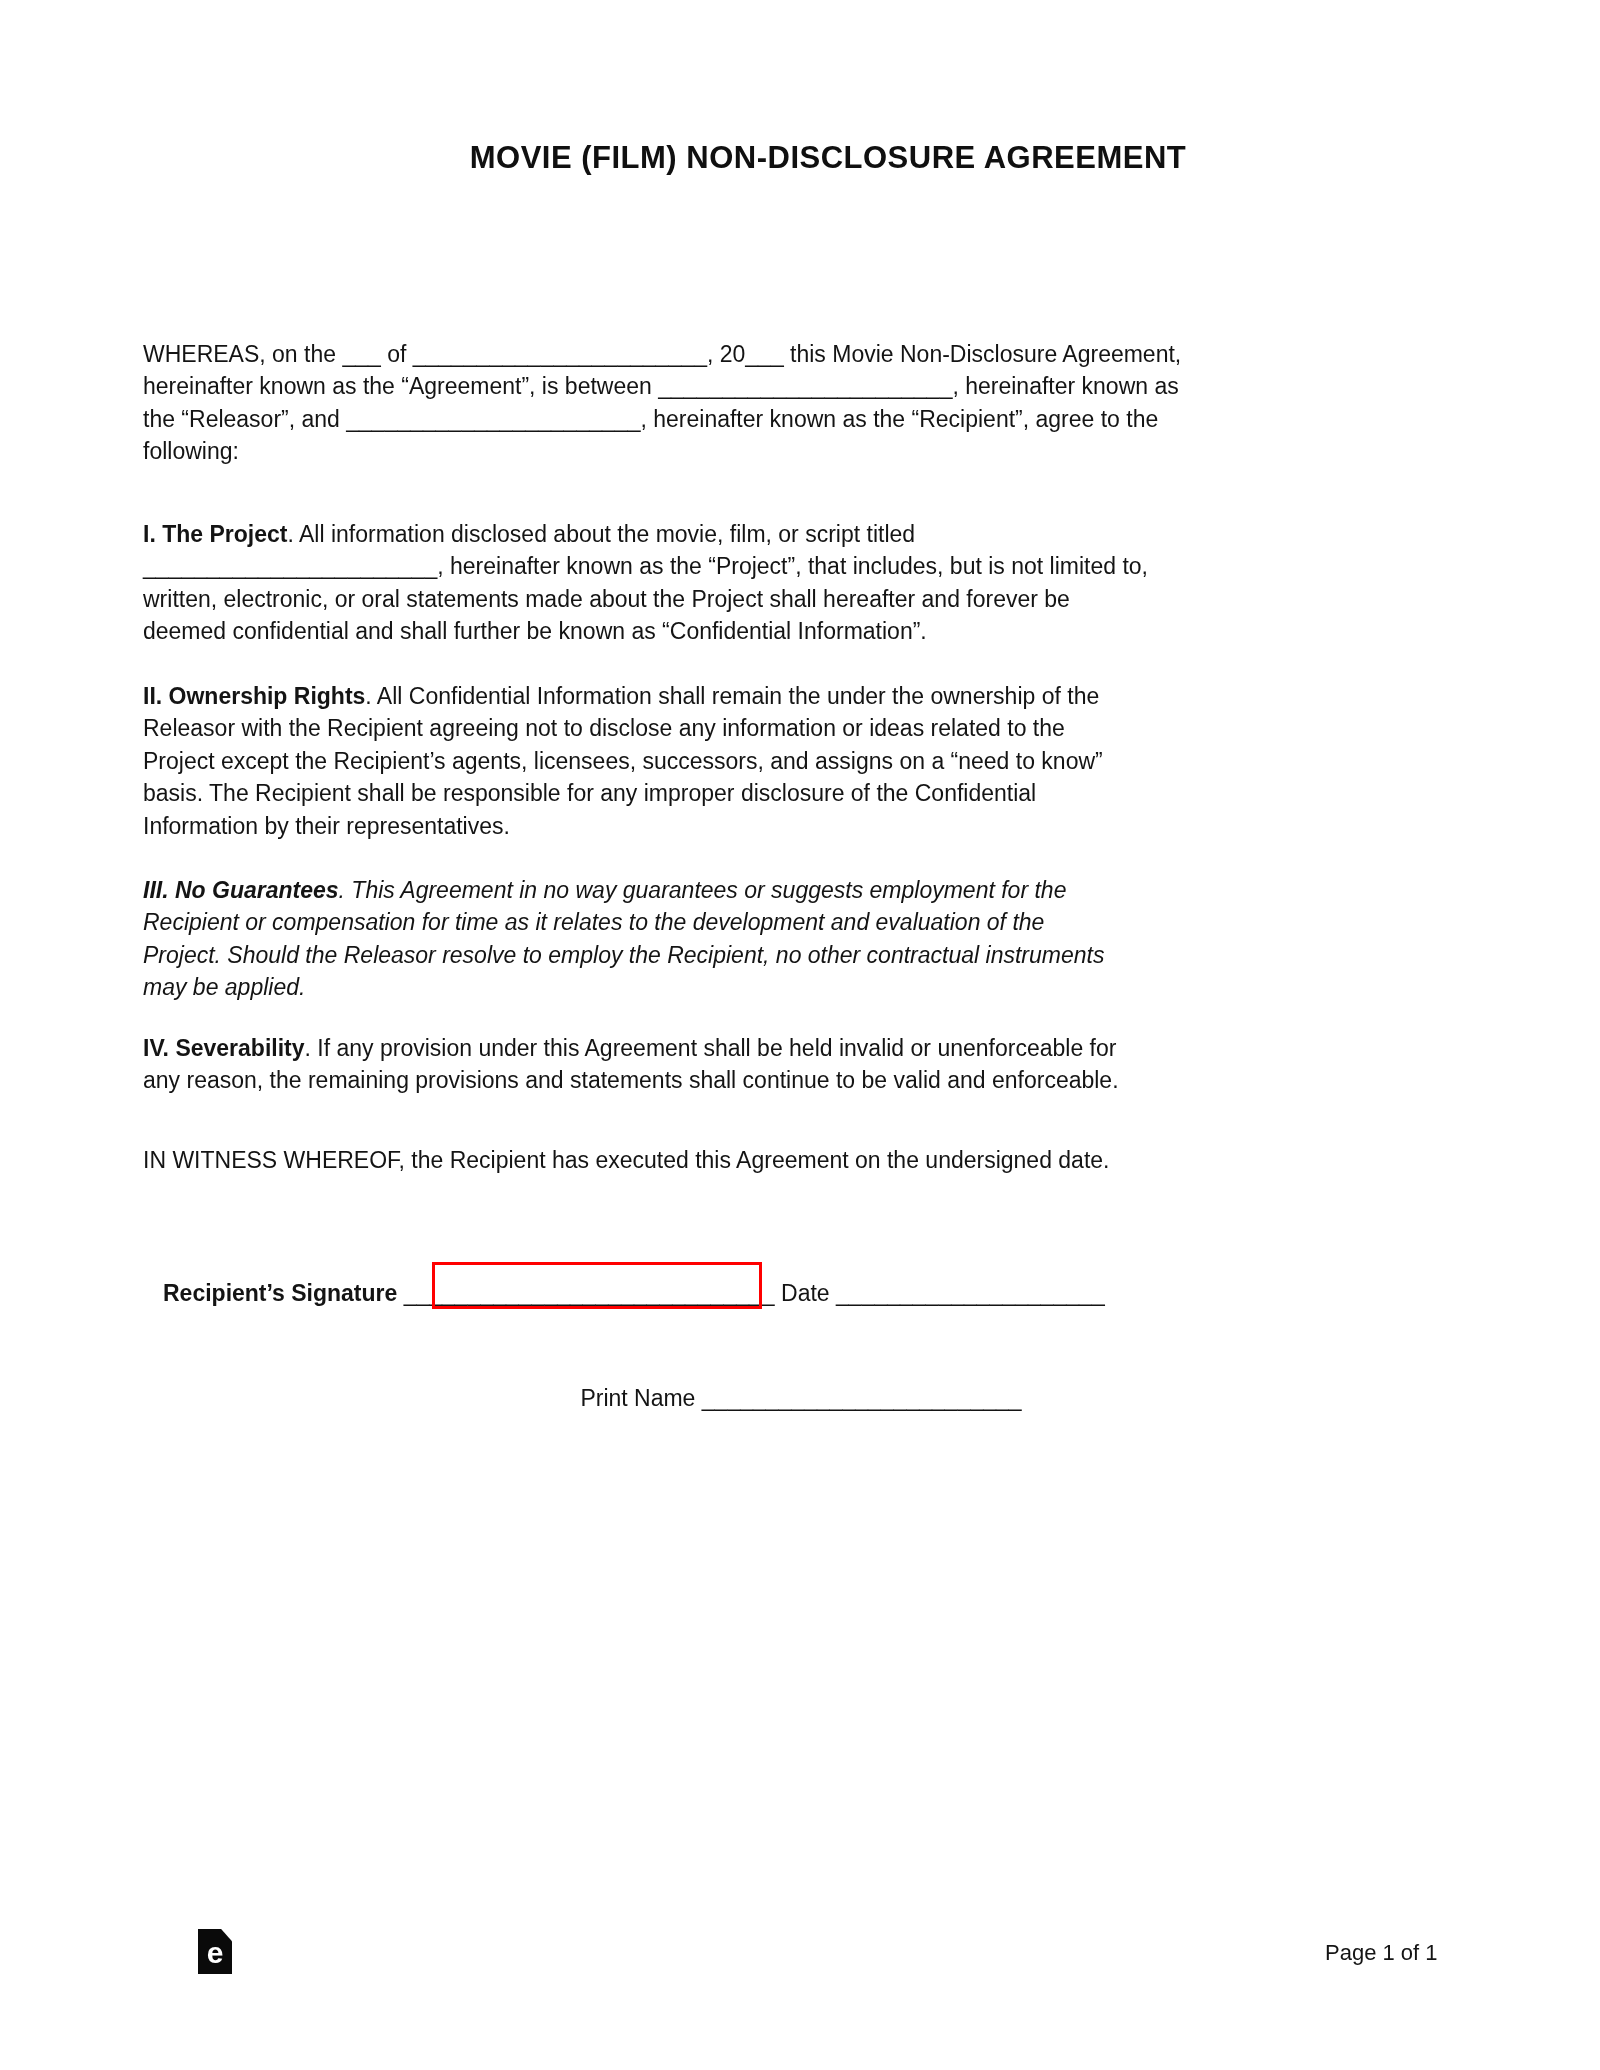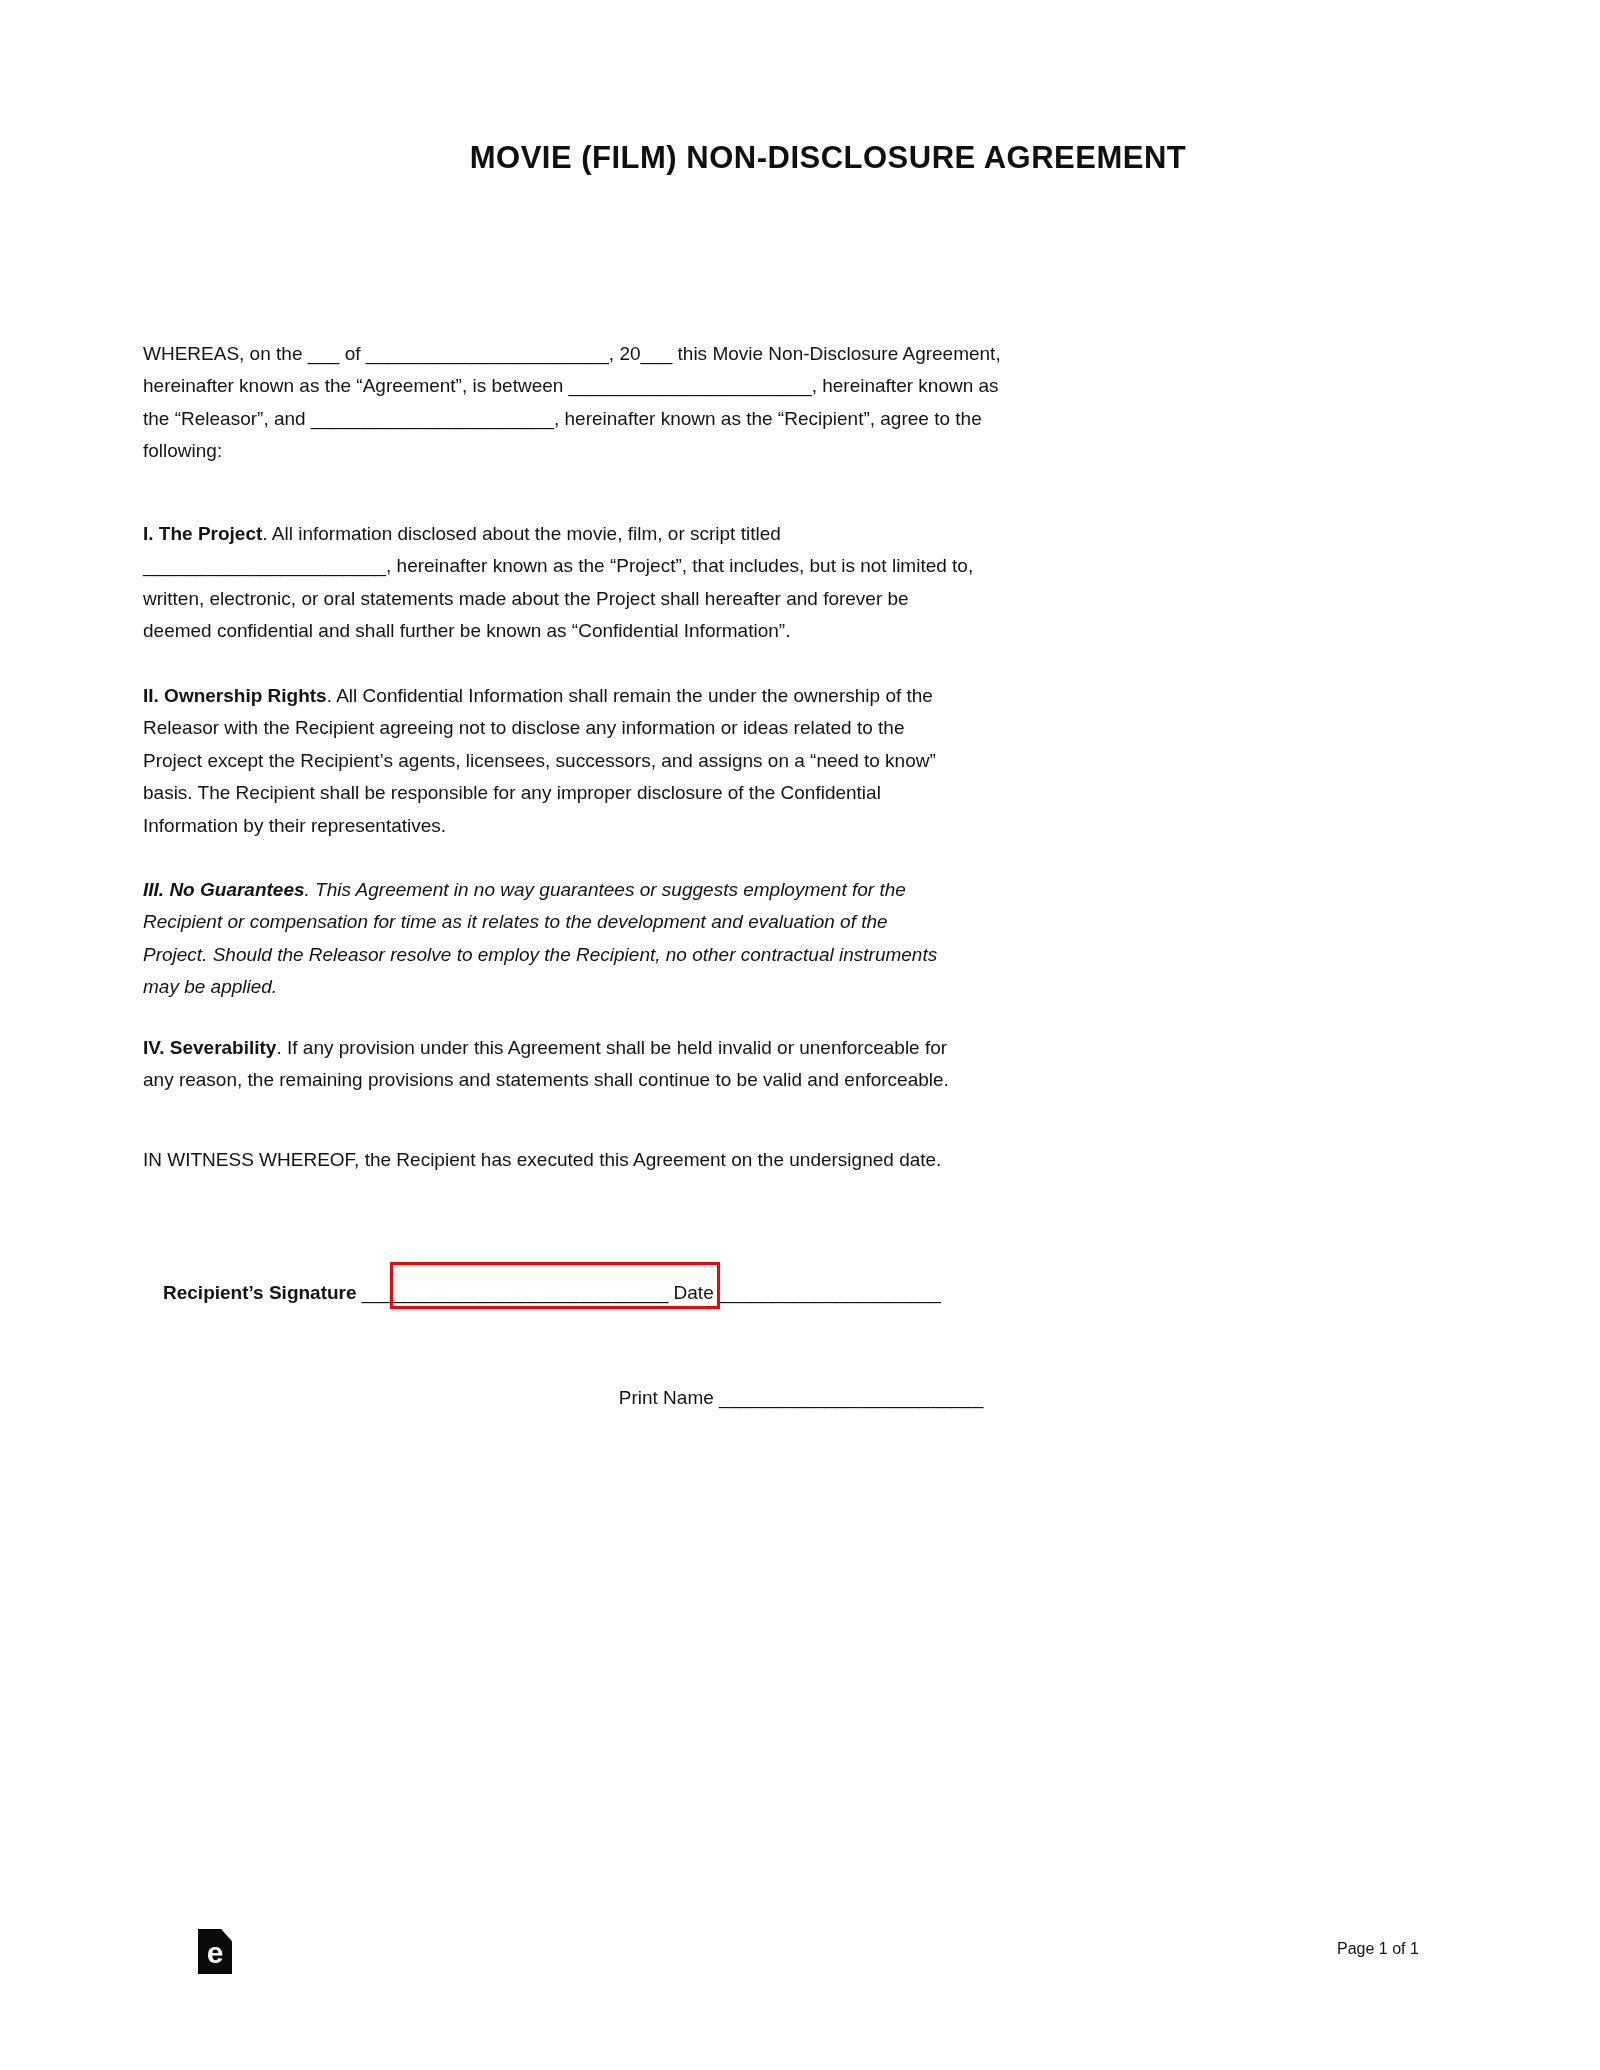--- a/index.html
+++ b/index.html
@@ -21,21 +21,21 @@
     font-size: 31px;
     font-weight: bold;
     letter-spacing: 0.5px;
     color: #101010;
     padding-left: 28px;
   }
   .para {
     position: absolute;
     left: 143px;
     width: 1316px;
-    font-size: 19px;
+    font-size: 23px;
     line-height: 32.4px;
     white-space: pre-line;
   }
   .para b, .bold { font-weight: bold; }
   #intro   { top: 338px; }
   #sec-1   { top: 518px; }
   #sec-2   { top: 680px; }
   #sec-3   { top: 874px; font-style: italic; }
   #sec-4   { top: 988px; margin-top: 44px; }
   #witness { top: 1144px; }
@@ -66,23 +66,22 @@
     color: #ffffff;
     font-weight: bold;
     font-size: 30px;
     line-height: 47px;
     text-align: center;
   }
   .page-number {
     position: absolute;
     left: 1325px;
     top: 1940px;
-    font-size: 16px;
+    font-size: 22px;
     color: #141414;
-    margin-left: 12px;
   }
 </style>
 </head>
 <body>
 
 <div class="page">
 
   <div class="doc-title">MOVIE (FILM) NON-DISCLOSURE AGREEMENT</div>
 
   <div class="para" id="intro">WHEREAS, on the ___ of _______________________, 20___ this Movie Non-Disclosure Agreement,

